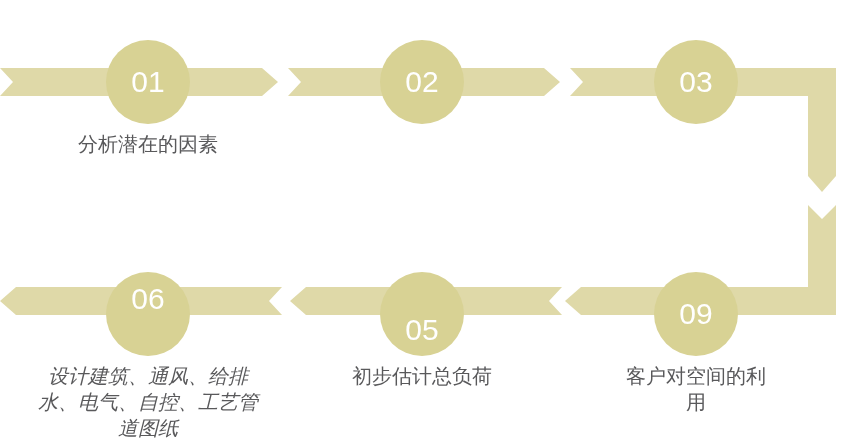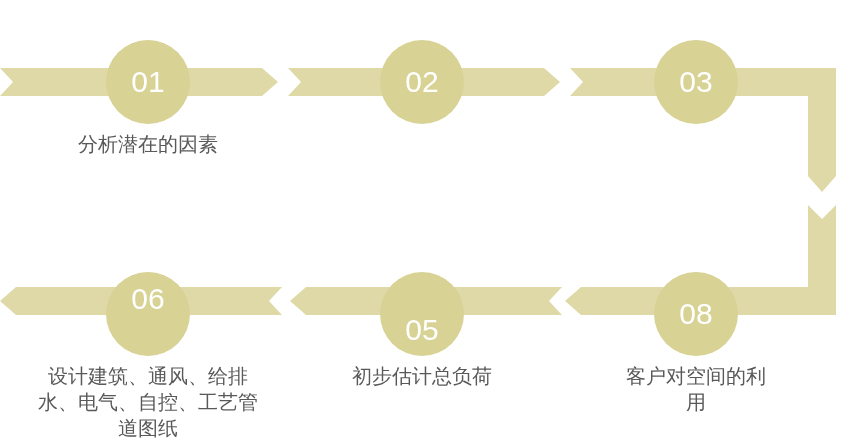--- a/index.html
+++ b/index.html
@@ -85,25 +85,25 @@
       <circle cx="696" cy="82" r="42" fill="#d8d294"></circle>
       <circle cx="696" cy="314" r="42" fill="#d8d294"></circle>
       <circle cx="422" cy="314" r="42" fill="#d8d294"></circle>
       <circle cx="148" cy="314" r="42" fill="#d8d294"></circle>
     </g>
   </svg>
 
   <div class="step-number" style="left:108px; top:67px;">01</div>
   <div class="step-number" style="left:382px; top:67px;">02</div>
   <div class="step-number" style="left:656px; top:67px;">03</div>
-  <div class="step-number" style="left:656px; top:299px;">08</div>
+  <div class="step-number" style="left:656px; top:299px;">09</div>
   <div class="step-number" style="left:382px; top:299px;margin-top:16px;">05</div>
   <div class="step-number" style="left:108px; top:284px;">06</div>
 
   <div class="step-label" style="left:28px; top:131px; width:240px;">分析潜在的因素</div>
   <div class="step-label" style="left:606px; top:363px; width:180px;">客户对空间的利
 用</div>
   <div class="step-label" style="left:302px; top:363px; width:240px;">初步估计总负荷</div>
-  <div class="step-label" style="left:28px; top:363px; width:240px;">设计建筑、通风、给排
+  <div class="step-label" style="left:28px; top:363px; width:240px;font-style:italic;">设计建筑、通风、给排
 水、电气、自控、工艺管
 道图纸</div>
 
 </div>
 
 </body></html>

